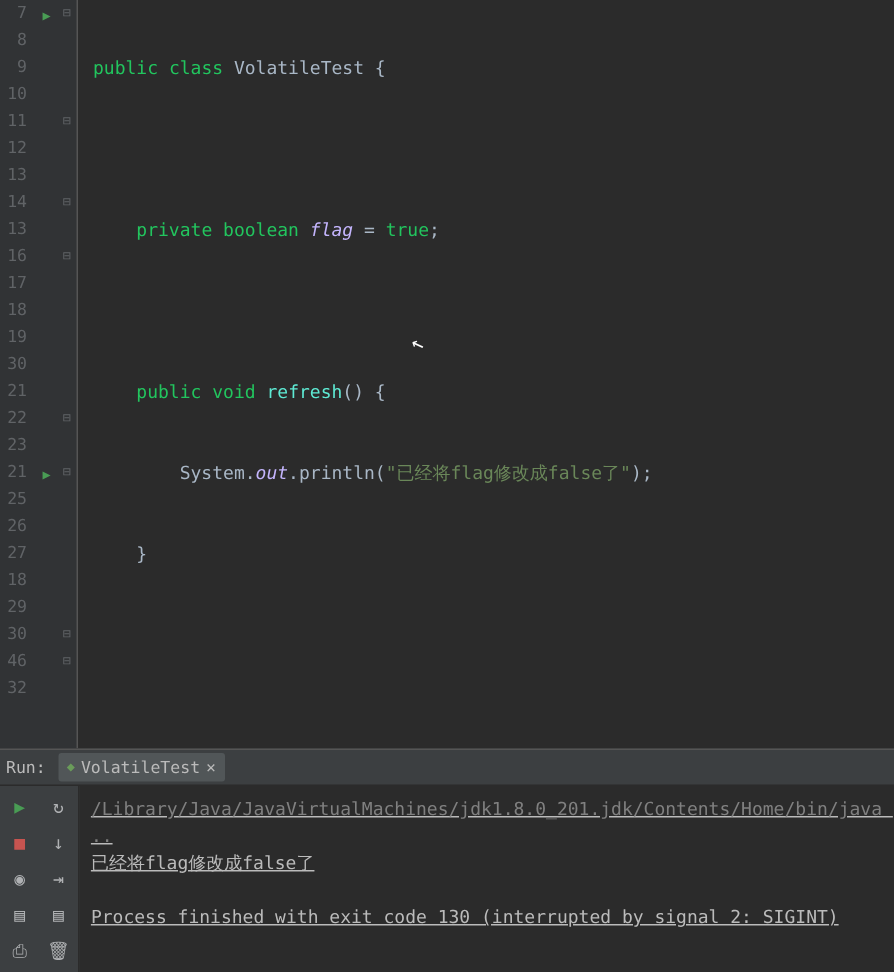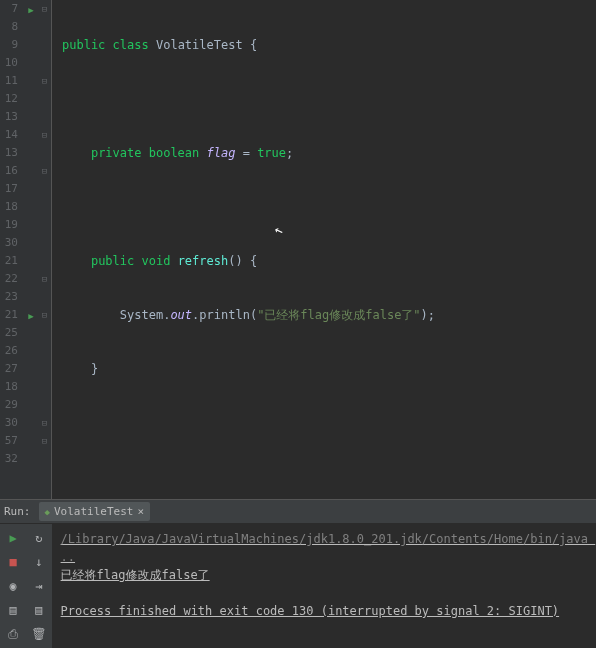--- a/index.html
+++ b/index.html
@@ -154,21 +154,21 @@
     <div class="gutter-line">21</div>
     <div class="gutter-line">22</div>
     <div class="gutter-line">23</div>
     <div class="gutter-line">21</div>
     <div class="gutter-line">25</div>
     <div class="gutter-line">26</div>
     <div class="gutter-line">27</div>
     <div class="gutter-line">18</div>
     <div class="gutter-line">29</div>
     <div class="gutter-line">30</div>
-    <div class="gutter-line">57</div>
+    <div class="gutter-line">46</div>
     <div class="gutter-line">32</div>
   </div>
   <div class="marker-col">
     <div class="marker-line"><span class="run-marker">▶</span></div>
     <div class="marker-line"></div>
       <div class="marker-line"></div>
       <div class="marker-line"></div>
     <div class="marker-line"></div>
       <div class="marker-line"></div>
       <div class="marker-line"></div>

